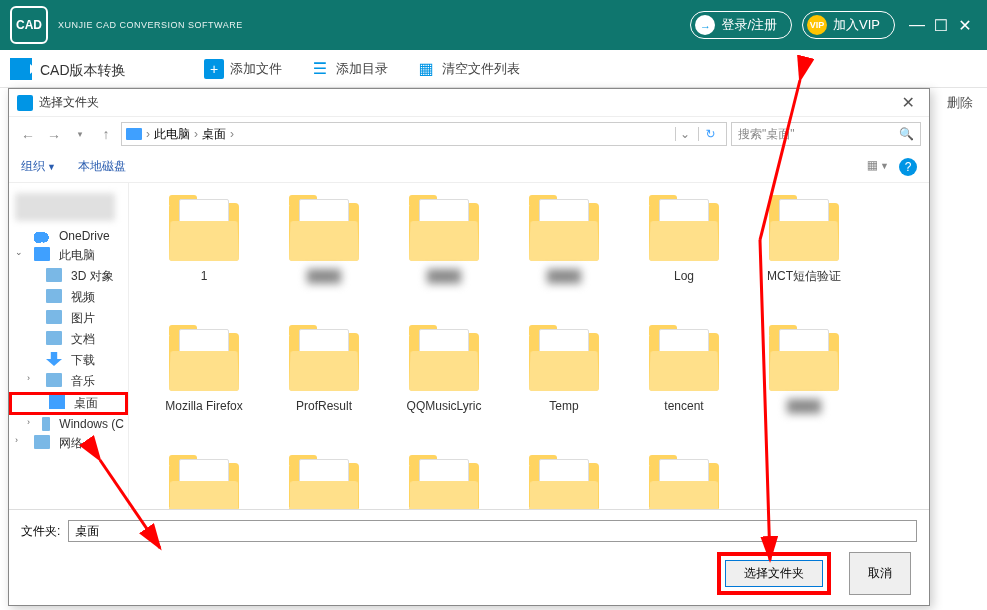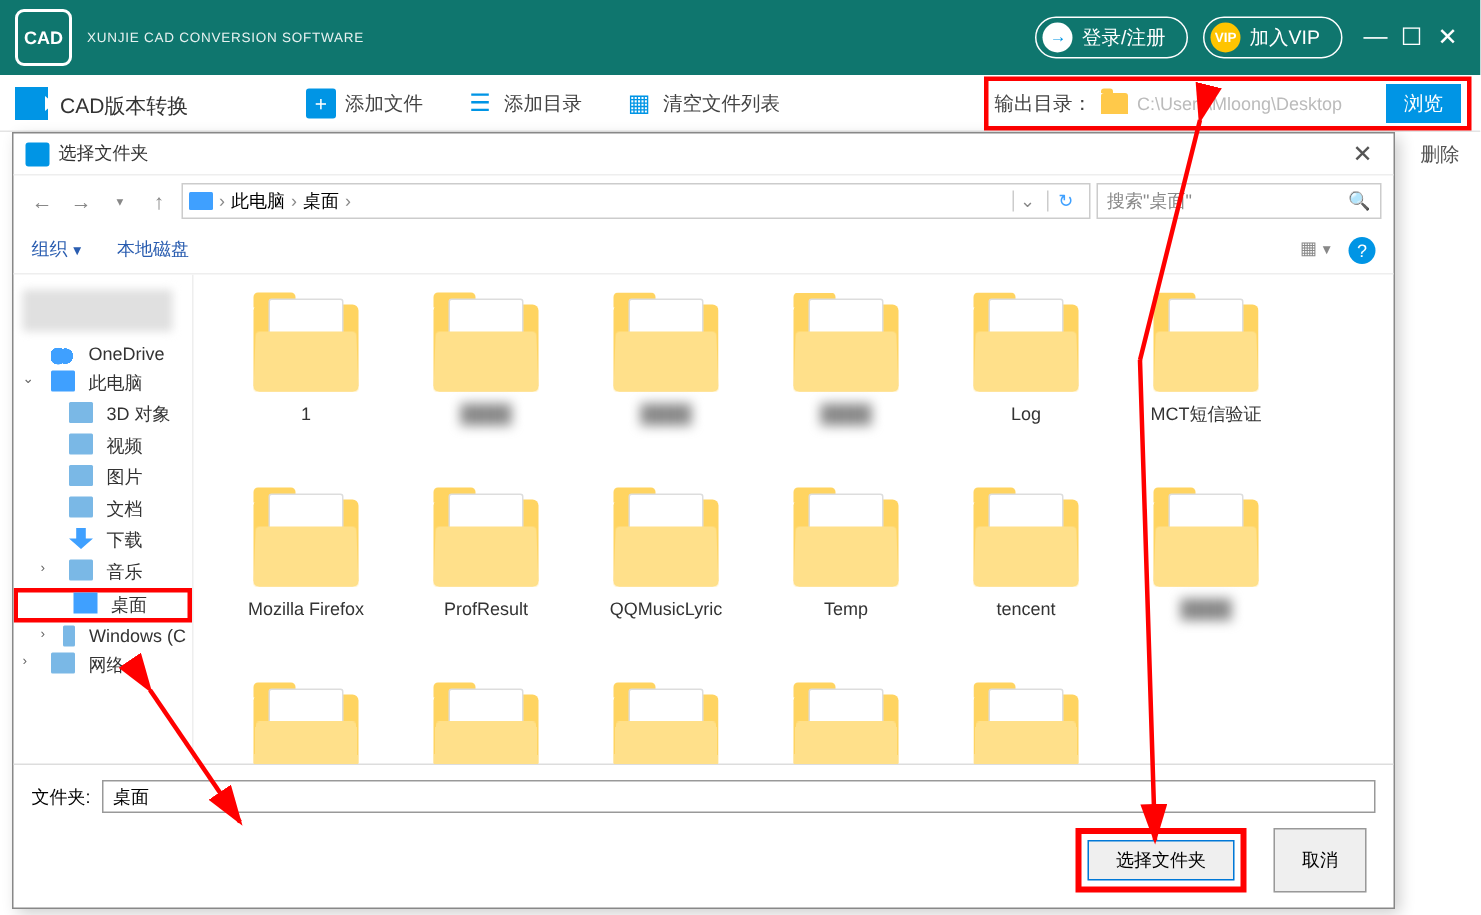--- a/index.html
+++ b/index.html
@@ -120,26 +120,20 @@
     <span class="ico plus">+</span>
     <span>添加文件</span>
   </div>
   <div class="tb-item">
     <span class="ico">☰</span>
     <span>添加目录</span>
   </div>
   <div class="tb-item">
     <span class="ico">▦</span>
     <span>清空文件列表</span>
-  </div>
-  <div class="tb-right">
-    <span class="out-label">输出目录：</span>
-    <span class="fld-ico"></span>
-    <span class="out-path">C:\Users\Mloong\Desktop</span>
-    <span class="browse-btn">浏览</span>
   </div>
 </div>
 <span class="delete-lbl">删除</span>
 
 <div class="dialog">
   <div class="dlg-title">
     <span class="ico-app"></span>
     <span>选择文件夹</span>
     <span class="dlg-close">✕</span>
   </div>

